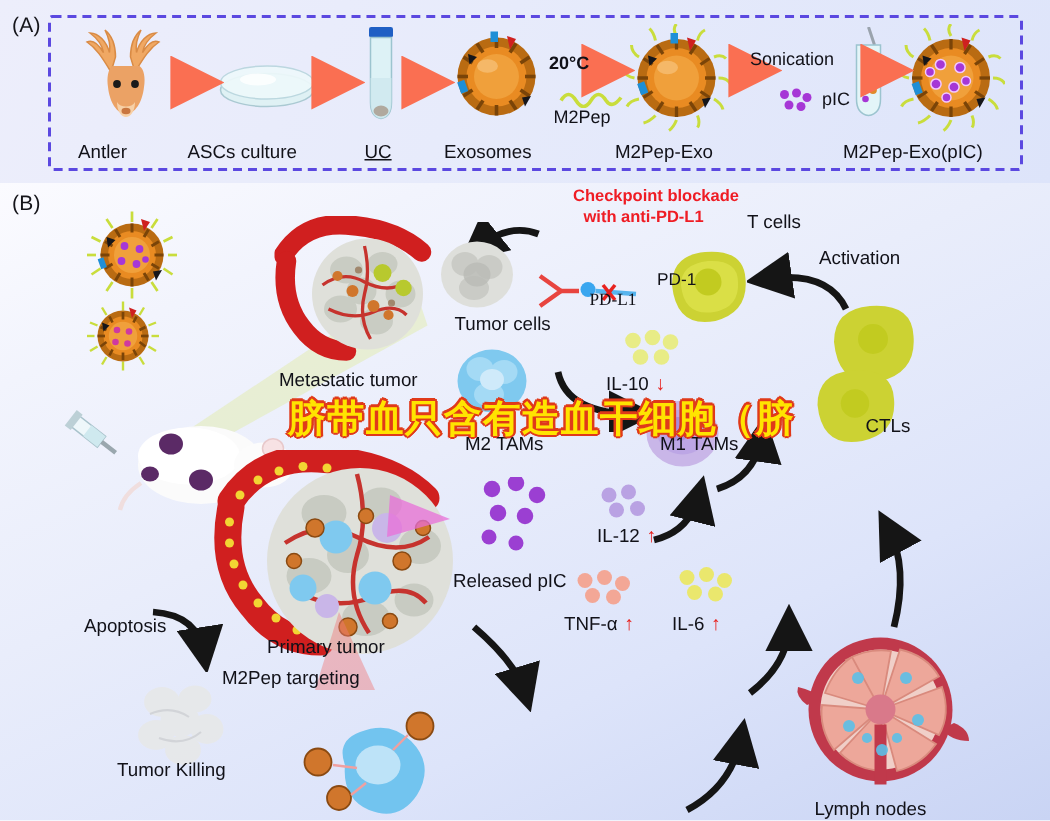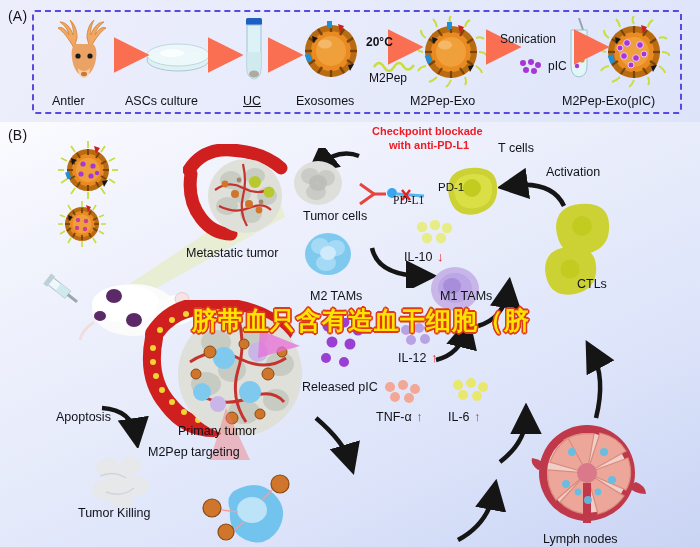--- a/index.html
+++ b/index.html
@@ -37,21 +37,20 @@
   .arrow-dn{color:#e8221f;font-weight:bold;font-size:13px;}
   .wm{
     position:absolute;white-space:nowrap;font-weight:bold;
     font-family:"DejaVu Sans",sans-serif;
     color:#ffe400;text-shadow:
       -1.2px -1.2px 0 #e03a1a, 1.2px -1.2px 0 #e03a1a,
       -1.2px 1.2px 0 #e03a1a, 1.2px 1.2px 0 #e03a1a,
        0 -1.6px 0 #e03a1a, 0 1.6px 0 #e03a1a,
       -1.6px 0 0 #e03a1a, 1.6px 0 0 #e03a1a;
     letter-spacing:1px;
-    margin-top:42px;
   }
   
   .svgwrap{position:absolute;pointer-events:none;}
 </style>
 </head>
 <body>
 
 <div id="figure">
 
   <div id="panelA">
@@ -752,21 +751,21 @@
 
           <path d="M436 238 q24 -6 30 -30"></path>
 
           <path d="M478 204 q26 -8 30 -36"></path>
 
           <path d="M500 340 q26 -20 26 -46"></path>
         </g>
       </svg>
     </div>
 
-    <div class="lbl red" style="left:372px;top:3px;text-align:right;">Checkpoint blockade</div>
+    <div class="lbl red" style="left:382px;top:3px;text-align:right;">Checkpoint blockade</div>
     <div class="lbl red" style="left:389px;top:17px;">with anti-PD-L1</div>
 
     <div class="lbl big" style="left:498px;top:19px;">T cells</div>
     <div class="lbl big" style="left:546px;top:43px;">Activation</div>
     <div class="lbl big" style="left:577px;top:155px;">CTLs</div>
 
     <div class="lbl" style="left:393px;top:72px;font-family:Liberation Serif, serif;">PD-L1</div>
     <div class="lbl" style="left:438px;top:59px;">PD-1</div>
 
     <div class="lbl big" style="left:186px;top:124px;">Metastatic tumor</div>

